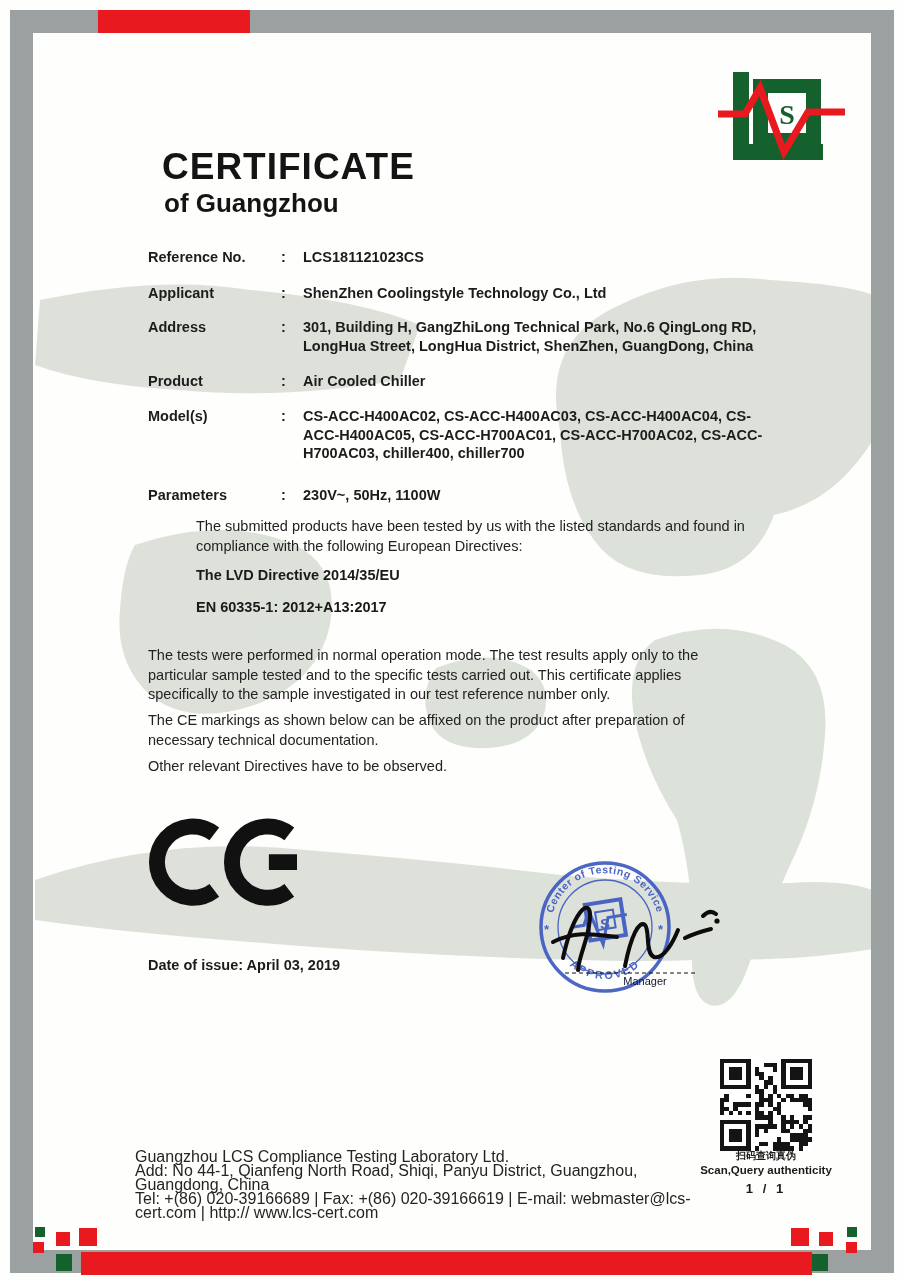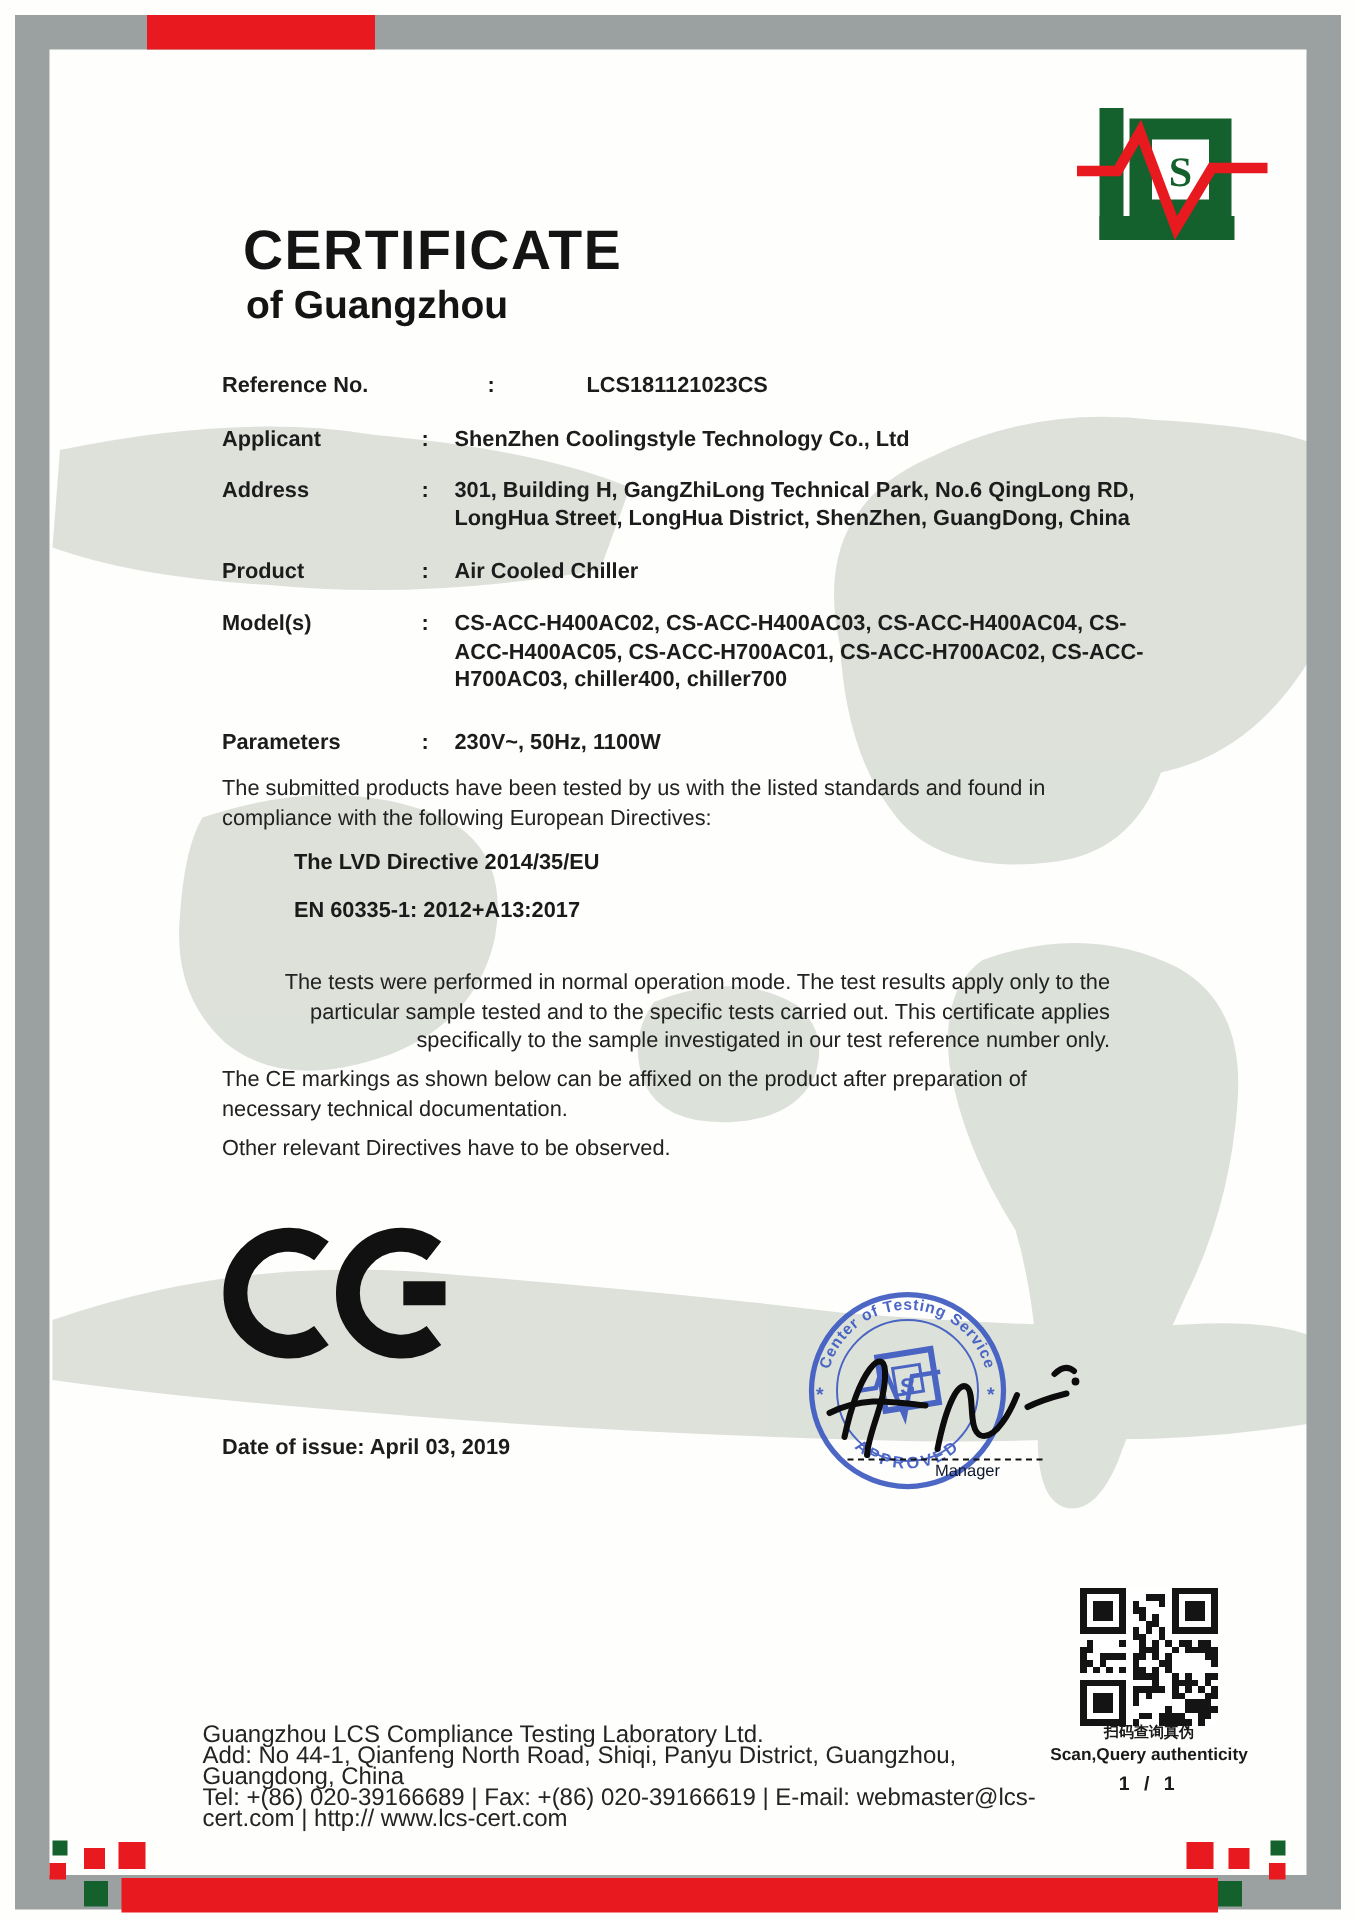--- a/index.html
+++ b/index.html
@@ -74,21 +74,21 @@
       <rect x="33" y="82" width="90" height="16" fill="#15612e"></rect>
       <rect x="53" y="17" width="68" height="68" fill="#15612e"></rect>
       <rect x="68" y="31" width="38" height="40" fill="#ffffff"></rect>
       <text x="87" y="62" font-size="28" font-weight="bold" fill="#15612e" text-anchor="middle" font-family="Liberation Serif, serif">S</text>
       <polyline points="18,52 45,52 60,26 84,90 108,50 145,50" fill="none" stroke="#e8191f" stroke-width="7"></polyline>
     </svg>
 
     <div class="abs title1">CERTIFICATE</div>
     <div class="abs title2">of Guangzhou</div>
 
-    <div class="abs field-row" style="top:248px;gap:44px;">
+    <div class="abs field-row" style="top:248px;">
       <span class="flabel">Reference No.</span>
       <span class="fcolon">:</span>
       <span class="fvalue">LCS181121023CS</span>
     </div>
     <div class="abs field-row" style="top:284px;">
       <span class="flabel">Applicant</span>
       <span class="fcolon">:</span>
       <span class="fvalue">ShenZhen Coolingstyle Technology Co., Ltd</span>
     </div>
     <div class="abs field-row" style="top:318px;">
@@ -105,26 +105,26 @@
       <span class="flabel">Model(s)</span>
       <span class="fcolon">:</span>
       <span class="fvalue" style="width:470px;">CS-ACC-H400AC02, CS-ACC-H400AC03, CS-ACC-H400AC04, CS-ACC-H400AC05, CS-ACC-H700AC01, CS-ACC-H700AC02, CS-ACC-H700AC03, chiller400, chiller700</span>
     </div>
     <div class="abs field-row" style="top:486px;">
       <span class="flabel">Parameters</span>
       <span class="fcolon">:</span>
       <span class="fvalue">230V~, 50Hz, 1100W</span>
     </div>
 
-    <div class="abs para" style="top:517px;">The submitted products have been tested by us with the listed standards and found in compliance with the following European Directives:</div>
+    <div class="abs para" style="top:517px;margin-left:48px;">The submitted products have been tested by us with the listed standards and found in compliance with the following European Directives:</div>
     <div class="abs para bold" style="top:566px;">The LVD Directive 2014/35/EU</div>
     <div class="abs para bold" style="top:598px;line-height:18.5px;">
       <div>EN 60335-1: 2012+A13:2017</div>
     </div>
-    <div class="abs para" style="top:646px;text-align:right;">The tests were performed in normal operation mode. The test results apply only to the particular sample tested and to the specific tests carried out. This certificate applies specifically to the sample investigated in our test reference number only.</div>
+    <div class="abs para" style="top:646px;">The tests were performed in normal operation mode. The test results apply only to the particular sample tested and to the specific tests carried out. This certificate applies specifically to the sample investigated in our test reference number only.</div>
     <div class="abs para" style="top:711px;">The CE markings as shown below can be affixed on the product after preparation of necessary technical documentation.</div>
     <div class="abs para" style="top:757px;">Other relevant Directives have to be observed.</div>
 
     <svg class="abs" style="left:147px;top:815px;" width="150" height="98" viewBox="0 0 160 100">
       <g stroke="#111111" stroke-width="17" fill="none">
         <path d="M71.8 17.9 A38 38 0 1 0 71.8 78.1"></path>
         <path d="M151.8 17.9 A38 38 0 1 0 151.8 78.1"></path>
         <path d="M130 48 H 166"></path>
       </g>
     </svg>

